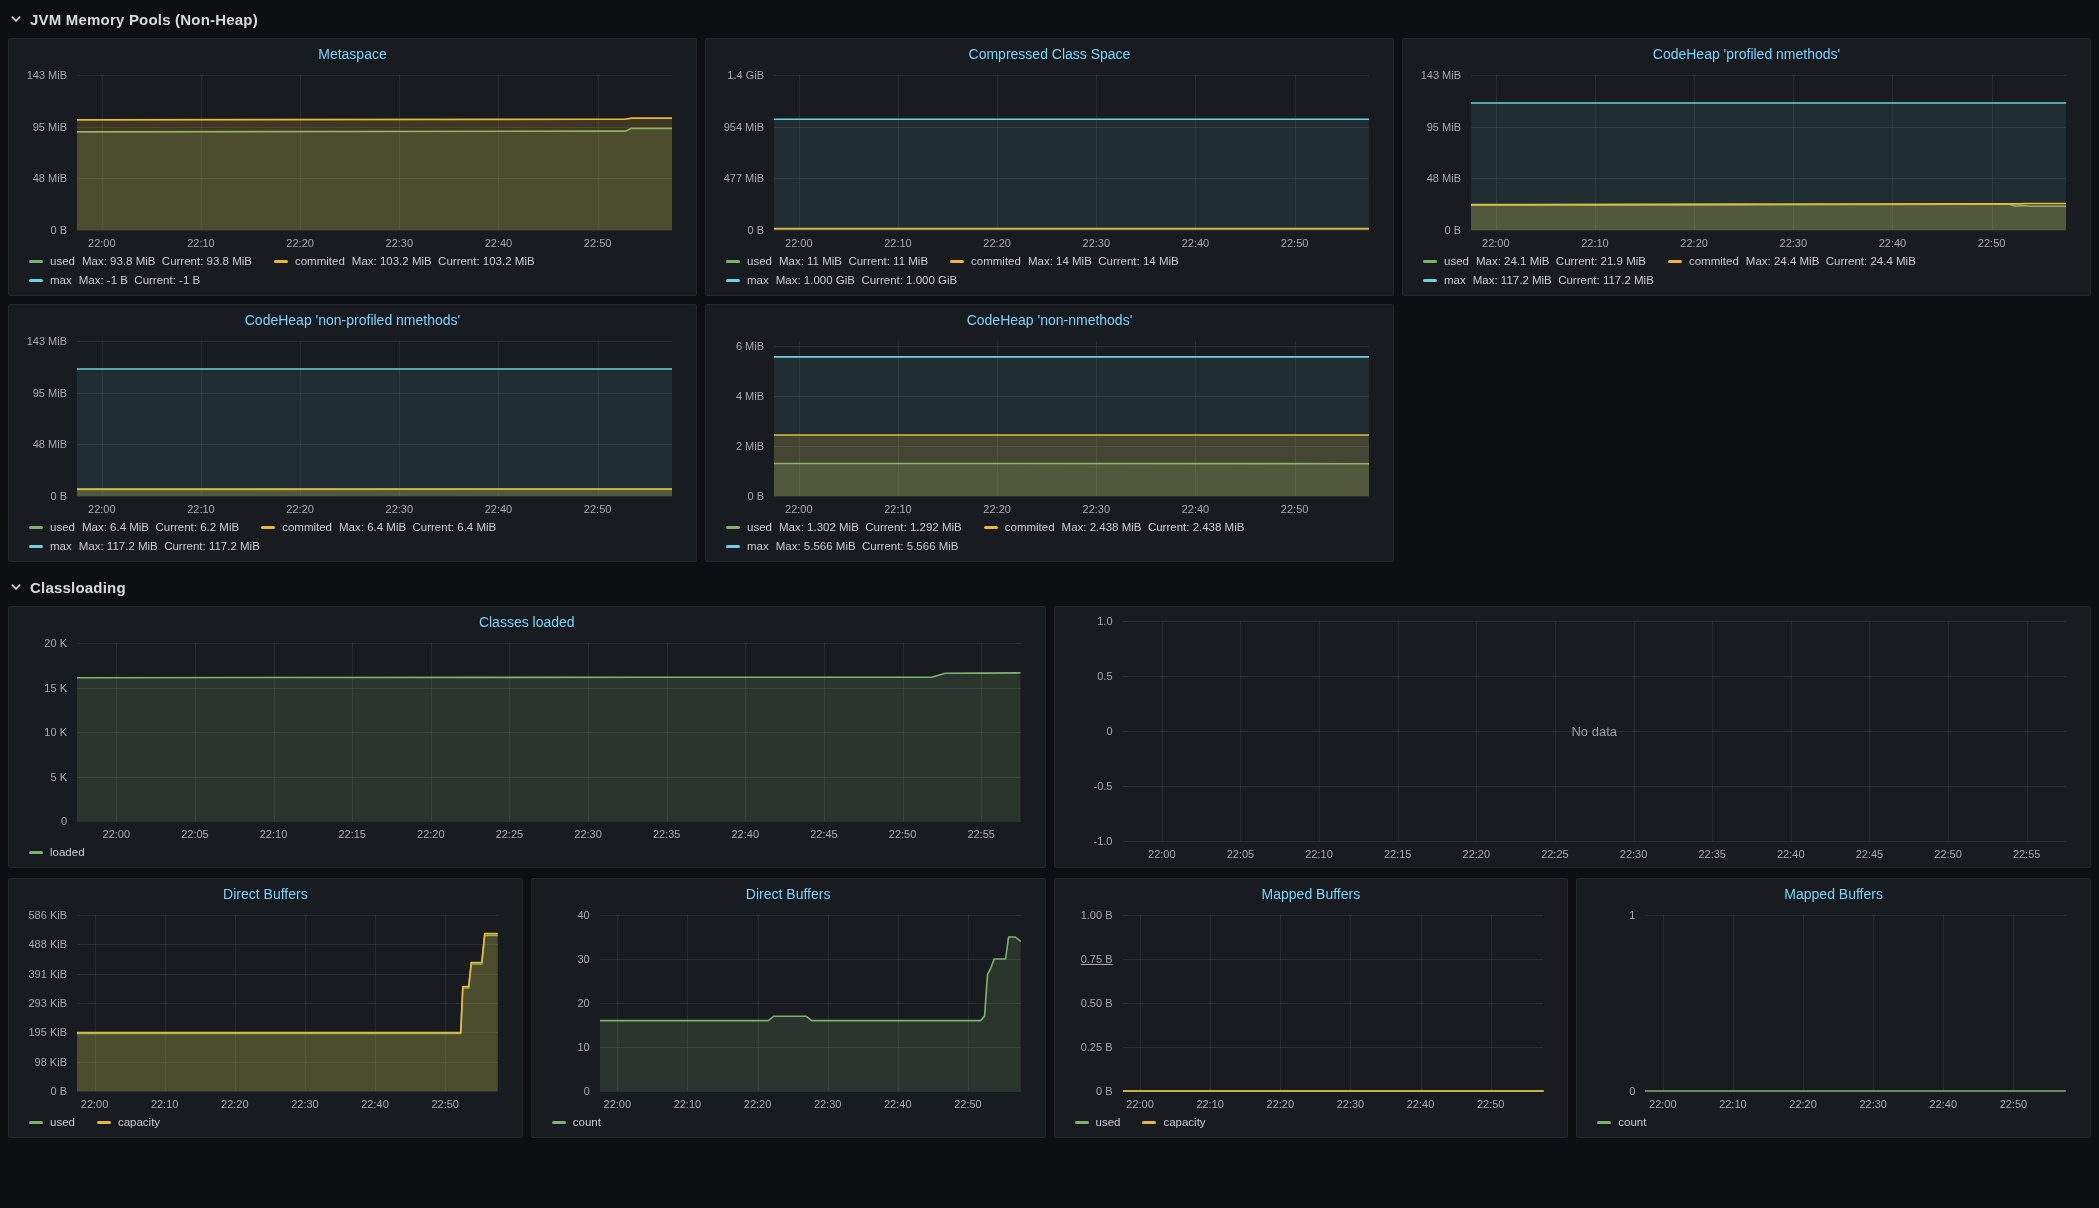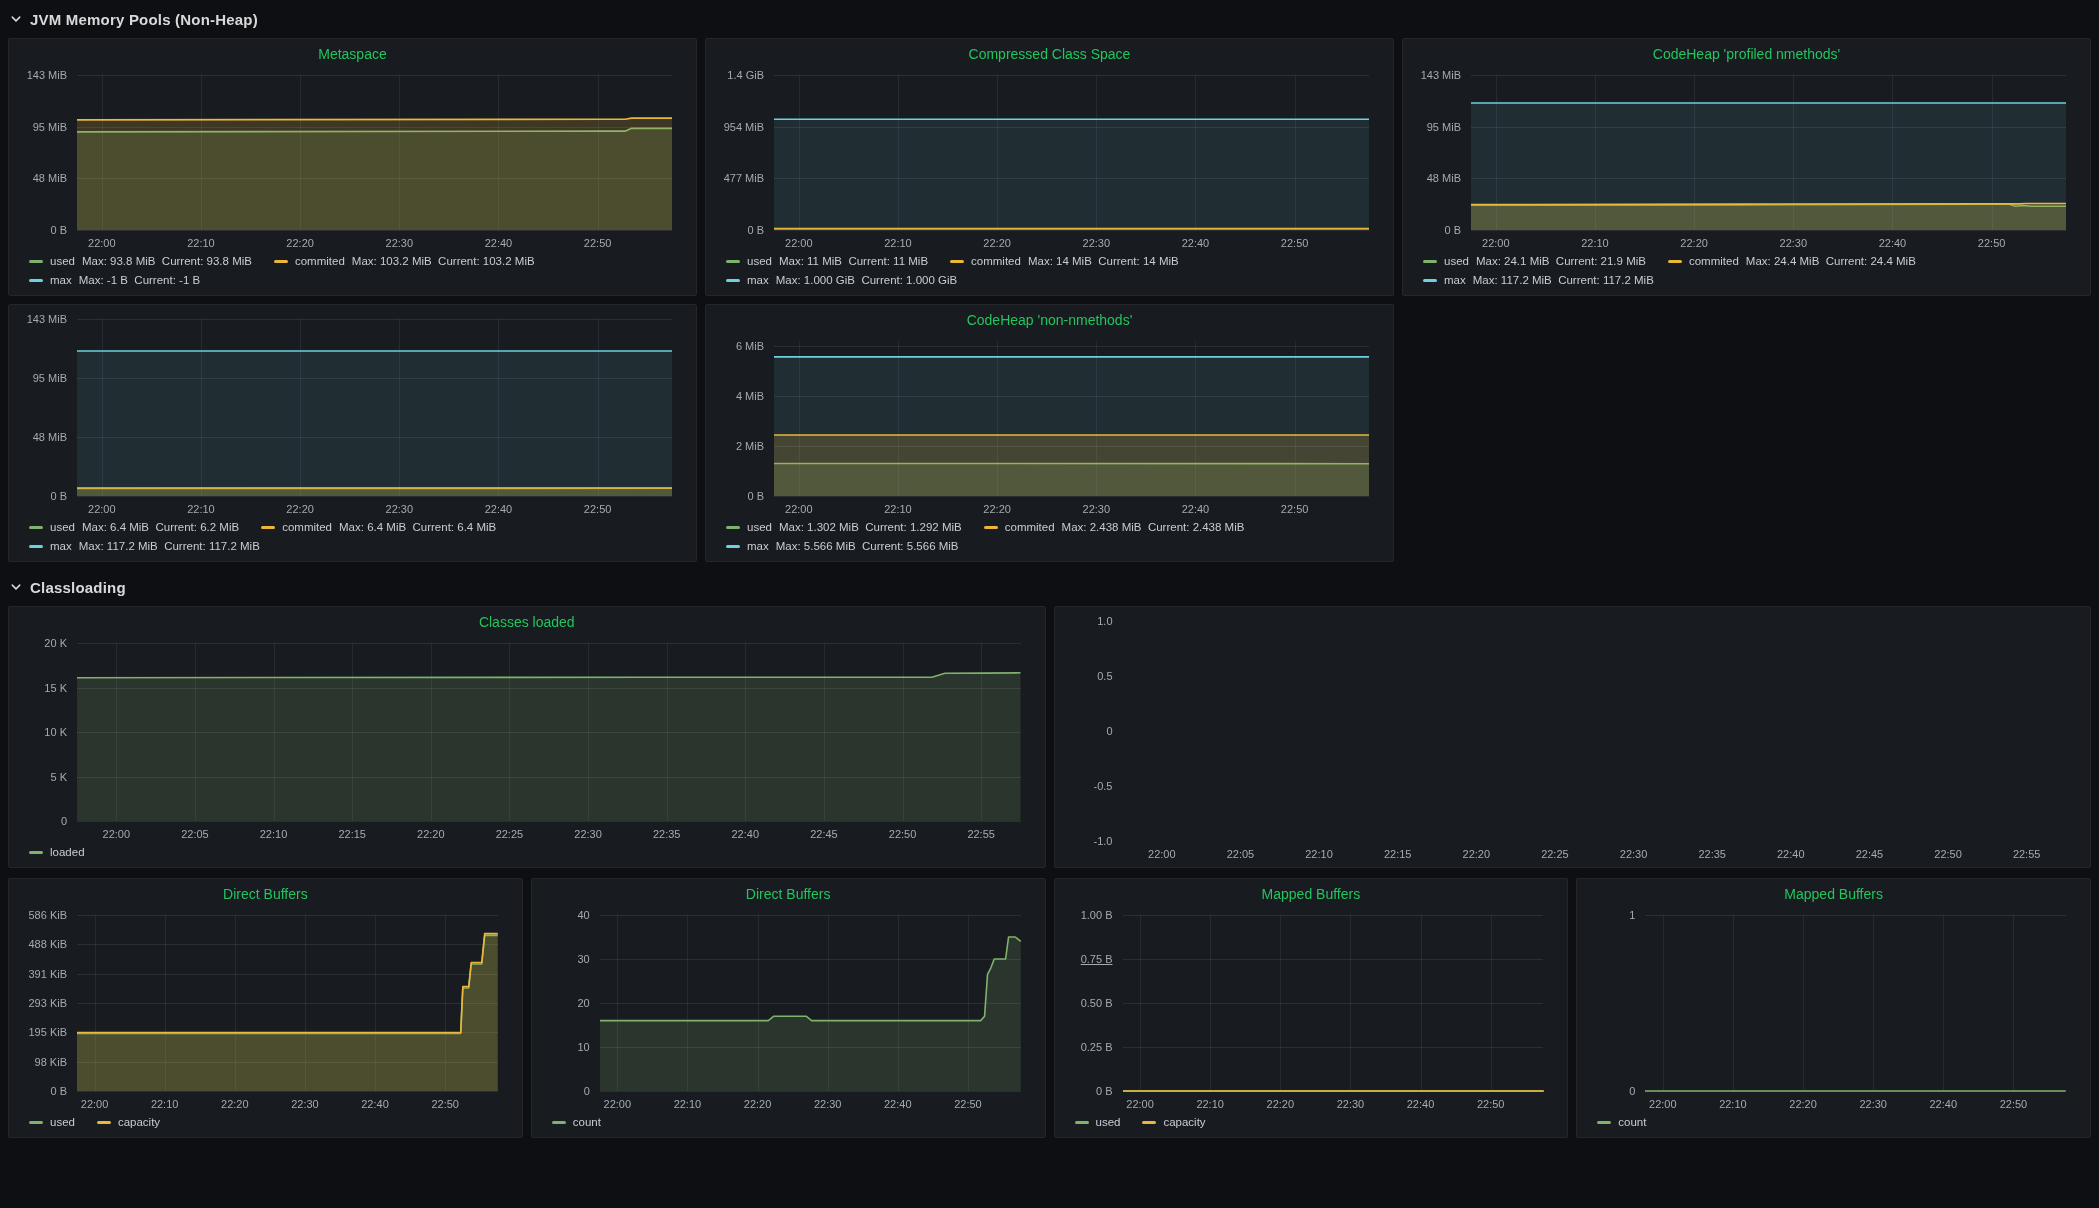--- a/index.html
+++ b/index.html
@@ -33,21 +33,21 @@
   .cols3 { grid-template-columns:repeat(3,1fr); grid-auto-rows:258px; }
   .cols2 { grid-template-columns:repeat(2,1fr); grid-auto-rows:262px; margin-bottom:10px;}
   .cols4 { grid-template-columns:repeat(4,1fr); grid-auto-rows:260px; }
 
   
   .panel {
     background:#181b1f; border:1px solid #25262b; border-radius:2px;
     padding:4px 10px 6px; display:flex; flex-direction:column; position:relative;
   }
   .panel-title {
-    text-align:center; font-size:14px; font-weight:500; color:#22c55e;
+    text-align:center; font-size:14px; font-weight:500; color:#7dd3fc;
     height:22px; line-height:22px; cursor:pointer; flex:none;
   }
   .chart { flex:1; position:relative; margin-top:2px; }
   .plot { position:absolute; left:58px; right:14px; top:8px; bottom:20px; }
   .plot svg { position:absolute; inset:0; width:100%; height:100%; overflow:visible; }
   .gl-h { position:absolute; left:0; right:0; height:1px; background:rgba(204,204,220,0.11); }
   .gl-v { position:absolute; top:0; bottom:0; width:1px; background:rgba(204,204,220,0.09); }
   .ygutter { position:absolute; left:0; width:48px; top:8px; bottom:20px; }
   .ylab {
     position:absolute; right:0; transform:translateY(-50%);
@@ -246,20 +246,21 @@
             <span class="lstats">Max: 24.4 MiB  Current: 24.4 MiB</span>
           </span>
           <span class="legend-item">
             <i class="swatch" style="background: rgb(110, 208, 224);"></i>
             <span class="lname">max</span>
             <span class="lstats">Max: 117.2 MiB  Current: 117.2 MiB</span>
           </span>
         </div>
       </div>
       <div class="panel">
+        <div class="panel-title">CodeHeap 'non-profiled nmethods'</div>
         <div class="chart">
           <div class="ygutter">
             <span class="ylab" style="top: 100%;">0 B</span>
             <span class="ylab" style="top: 66.6434%;">48 MiB</span>
             <span class="ylab" style="top: 33.3566%;">95 MiB</span>
             <span class="ylab" style="top: 0%;">143 MiB</span>
           </div>
           <div class="plot">
             <div class="gl-h" style="top: 100%;"></div>
             <div class="gl-h" style="top: 66.6434%;"></div>
@@ -433,20 +434,40 @@
       </div>
       <div class="panel">
         <div class="chart">
           <div class="ygutter">
             <span class="ylab" style="top: 100%;">-1.0</span>
             <span class="ylab" style="top: 75%;">-0.5</span>
             <span class="ylab" style="top: 50%;">0</span>
             <span class="ylab" style="top: 25%;">0.5</span>
             <span class="ylab" style="top: 0%;">1.0</span>
           </div>
+          <div class="plot">
+            <div class="gl-h" style="top: 100%;"></div>
+            <div class="gl-h" style="top: 75%;"></div>
+            <div class="gl-h" style="top: 50%;"></div>
+            <div class="gl-h" style="top: 25%;"></div>
+            <div class="gl-h" style="top: 0%;"></div>
+            <div class="gl-v" style="left: 4.17%;"></div>
+            <div class="gl-v" style="left: 12.5%;"></div>
+            <div class="gl-v" style="left: 20.83%;"></div>
+            <div class="gl-v" style="left: 29.17%;"></div>
+            <div class="gl-v" style="left: 37.5%;"></div>
+            <div class="gl-v" style="left: 45.83%;"></div>
+            <div class="gl-v" style="left: 54.17%;"></div>
+            <div class="gl-v" style="left: 62.5%;"></div>
+            <div class="gl-v" style="left: 70.83%;"></div>
+            <div class="gl-v" style="left: 79.17%;"></div>
+            <div class="gl-v" style="left: 87.5%;"></div>
+            <div class="gl-v" style="left: 95.83%;"></div>
+            <div class="nodata">No data</div>
+          </div>
           <div class="xband">
             <span class="xlab" style="left: 4.17%;">22:00</span>
             <span class="xlab" style="left: 12.5%;">22:05</span>
             <span class="xlab" style="left: 20.83%;">22:10</span>
             <span class="xlab" style="left: 29.17%;">22:15</span>
             <span class="xlab" style="left: 37.5%;">22:20</span>
             <span class="xlab" style="left: 45.83%;">22:25</span>
             <span class="xlab" style="left: 54.17%;">22:30</span>
             <span class="xlab" style="left: 62.5%;">22:35</span>
             <span class="xlab" style="left: 70.83%;">22:40</span>

